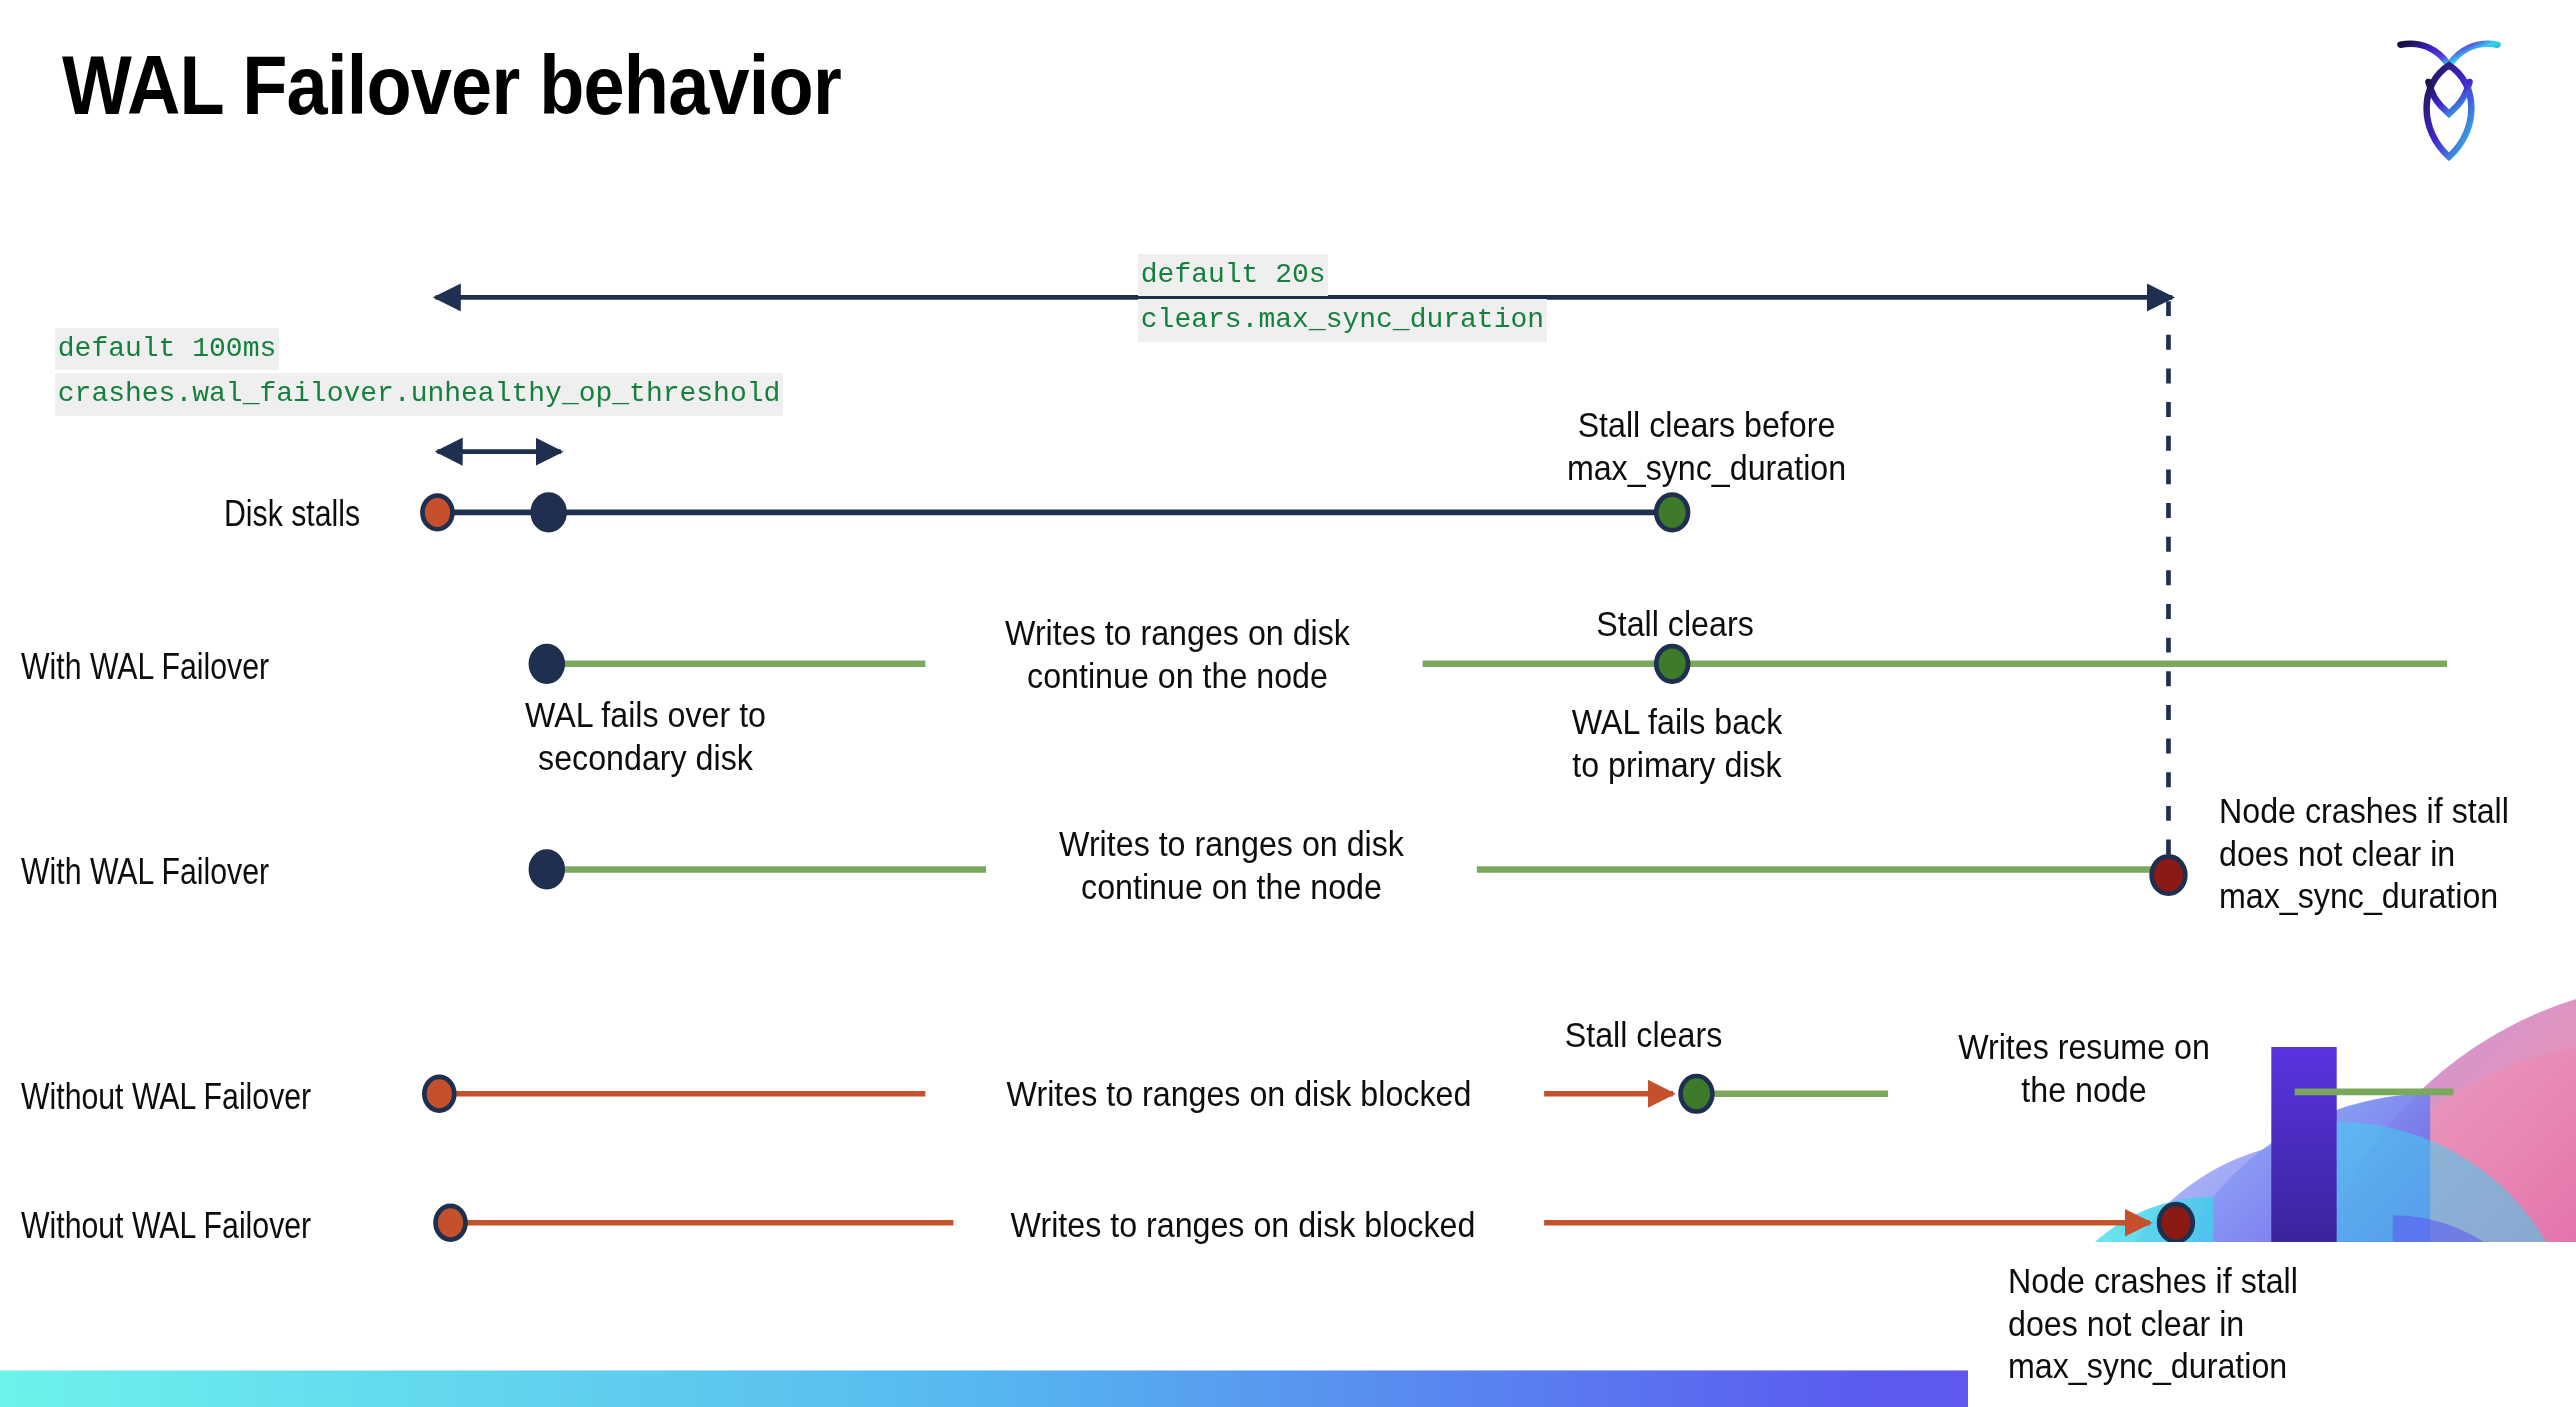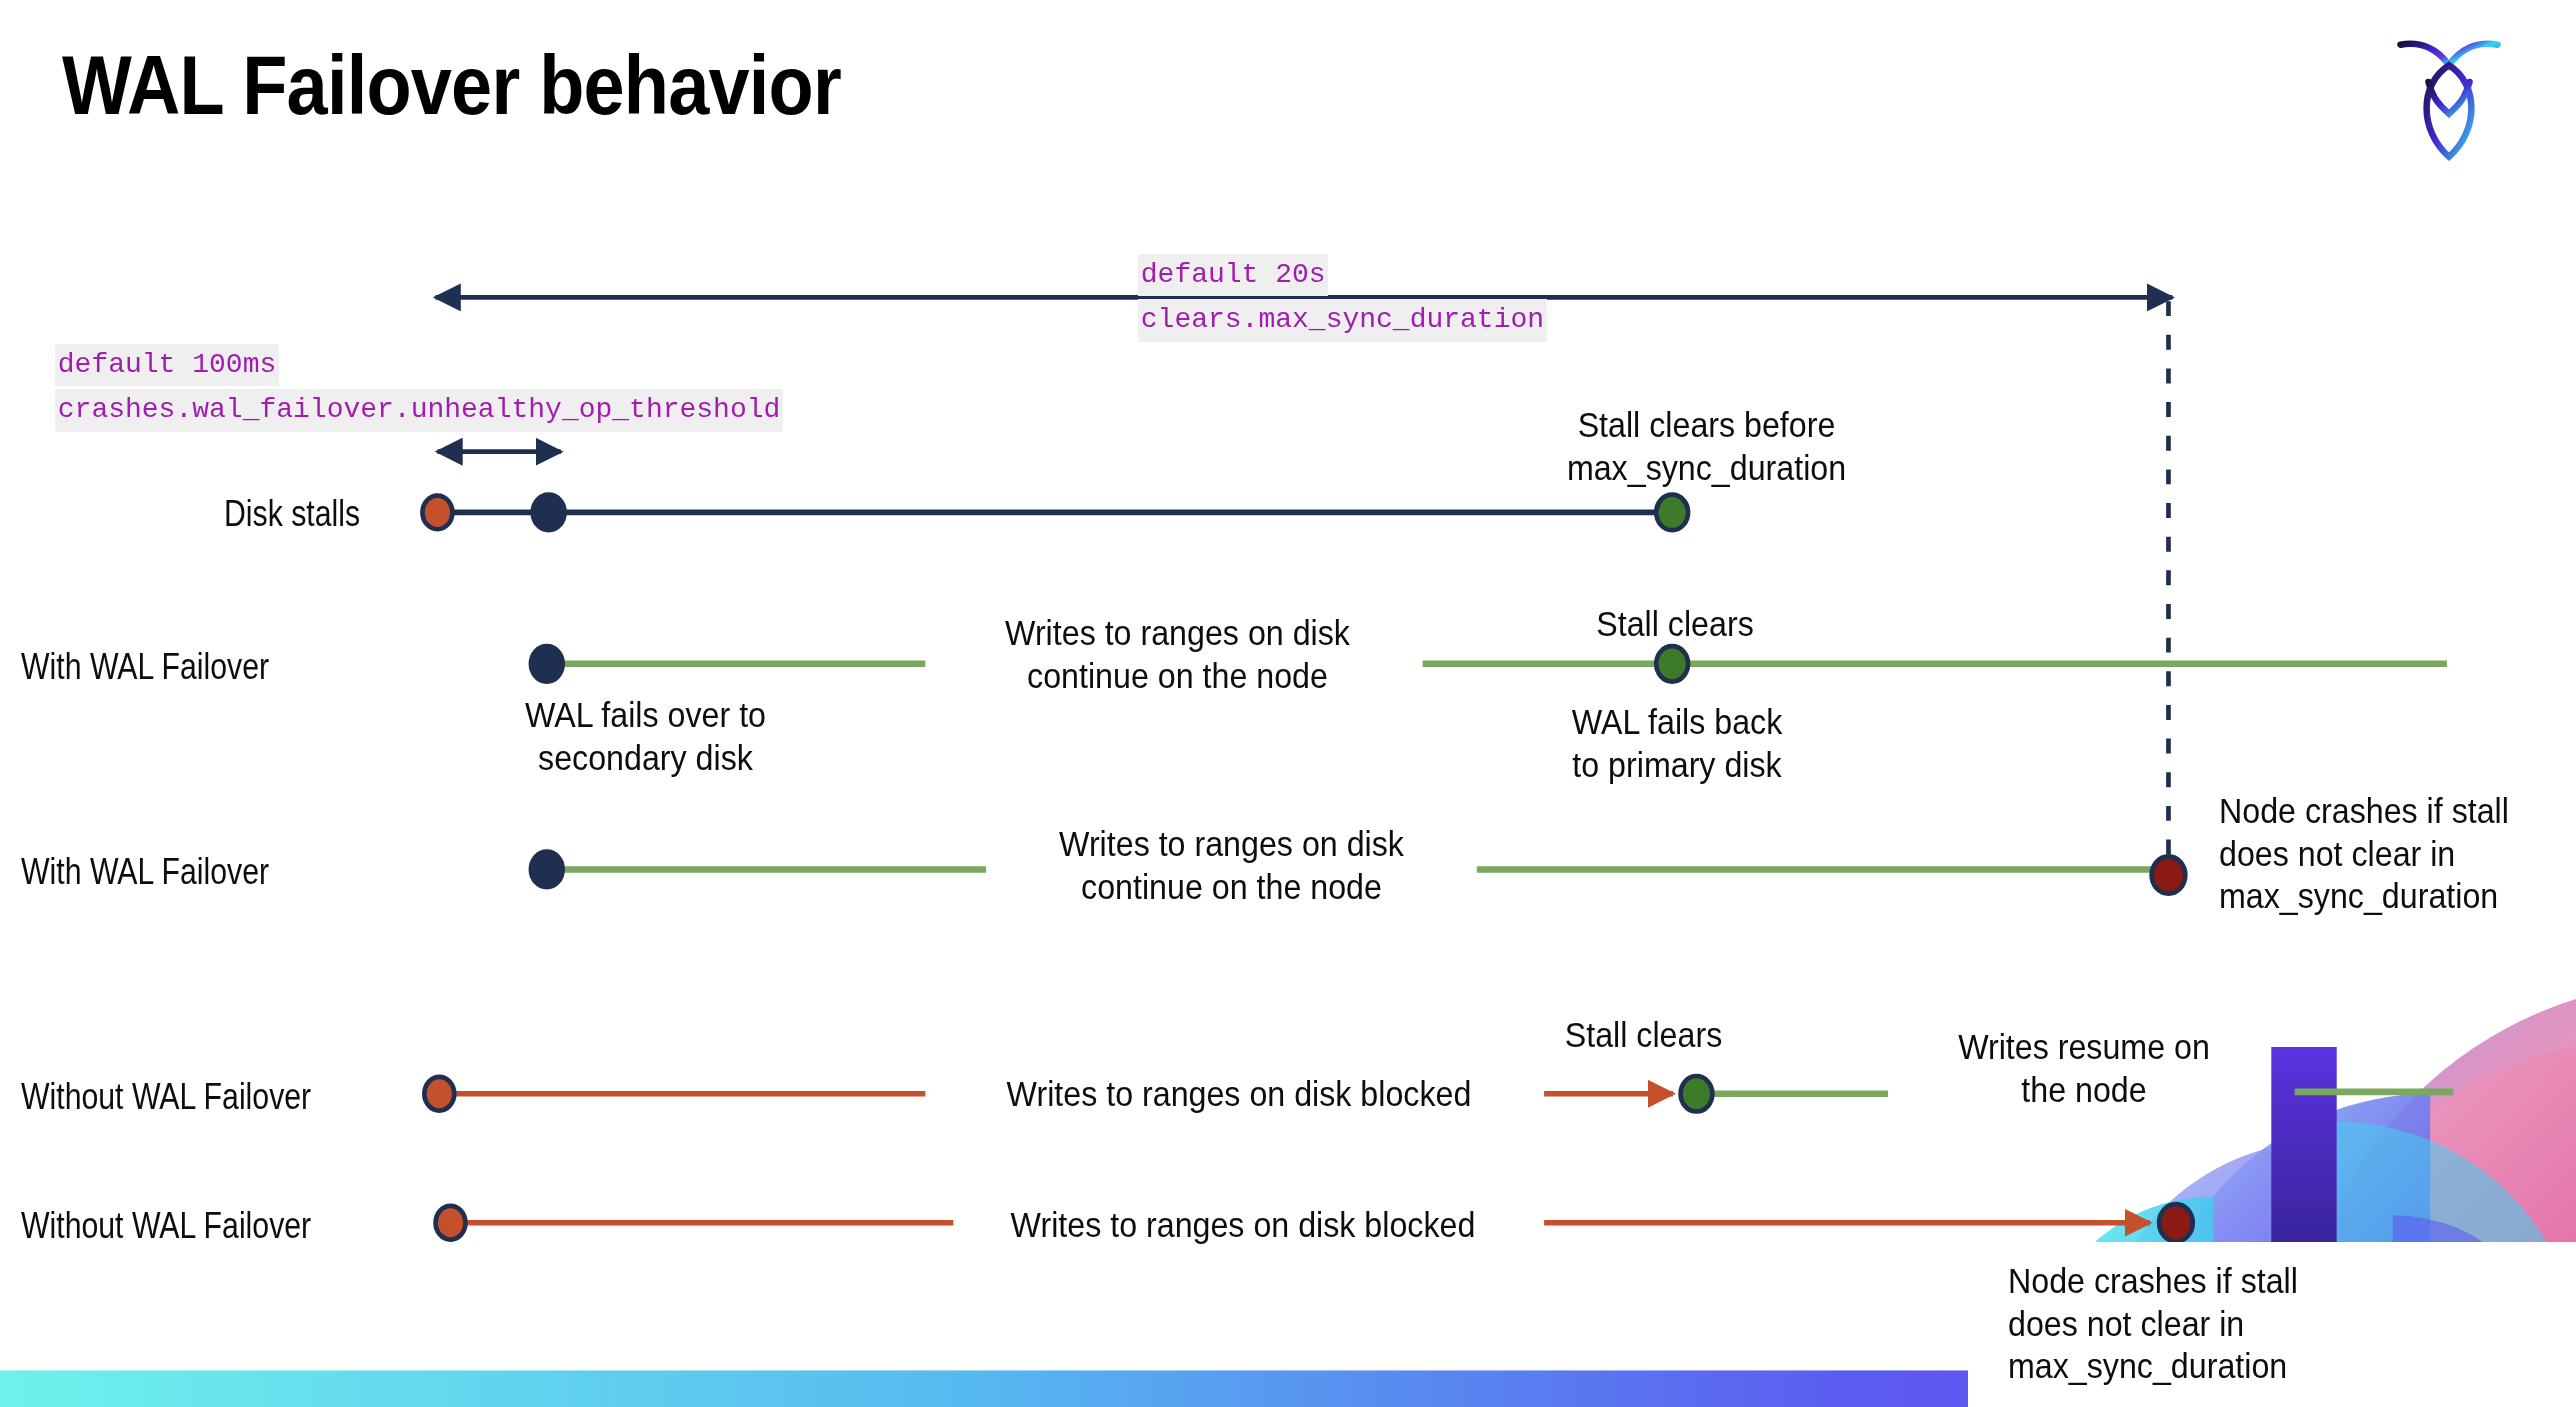--- a/index.html
+++ b/index.html
@@ -29,27 +29,27 @@
   
   #logo{position:absolute; left:2393px; top:26px; width:112px; height:140px;}
   
   #diagram{position:absolute; left:0; top:0; width:2576px; height:1408px;}
   
   .codelab{
     position:absolute;
     font-family:"Liberation Mono","DejaVu Sans Mono",monospace;
     font-size:28px;
     line-height:1.45;
-    color:#a21caf;
+    color:#15803d;
     white-space:nowrap;
   }
   .codelab span{background:#efefef; padding:0.9px 2.8px; display:inline-block;}
   #code-top{left:1138px; top:254px;}
   #code-top .l2{margin-top:2.8px;}
-  #code-left{left:36px; top:344px;padding-left:19px;}
+  #code-left{left:36px; top:328px;padding-left:19px;}
   #code-left .l2{margin-top:2.8px;}
   
   .rowlabel{
     position:absolute;
     font-size:36px;
     line-height:1.1;
     white-space:nowrap;
     transform:scaleX(0.84);
     transform-origin:left center;
     color:#0d0d0d;

